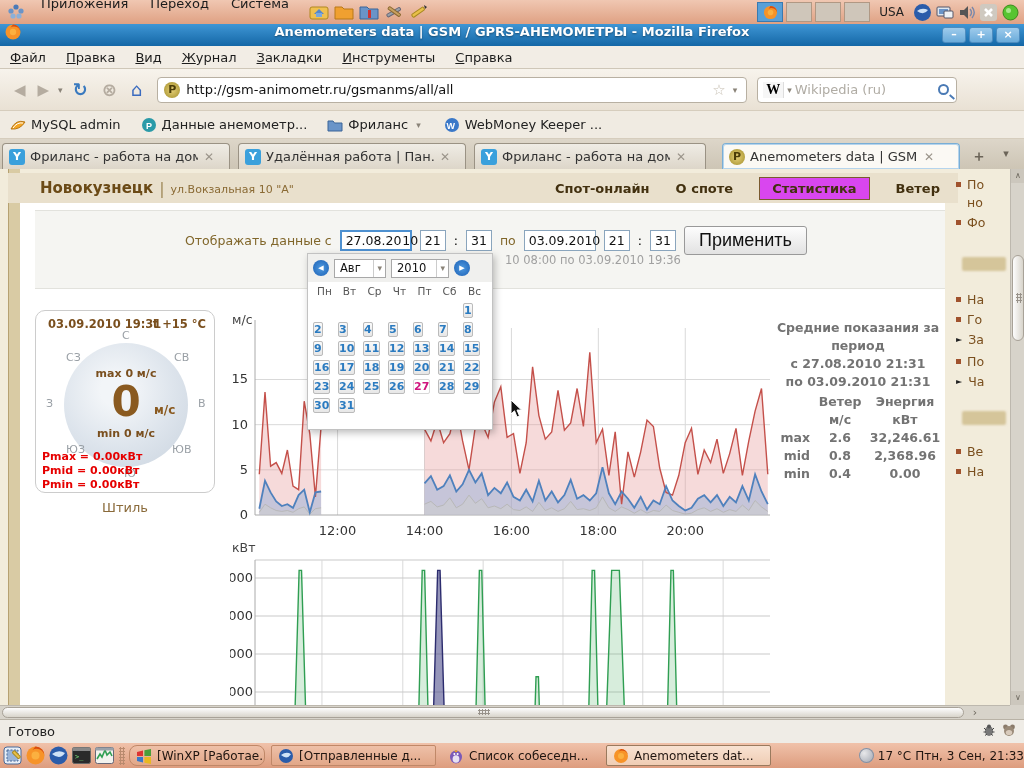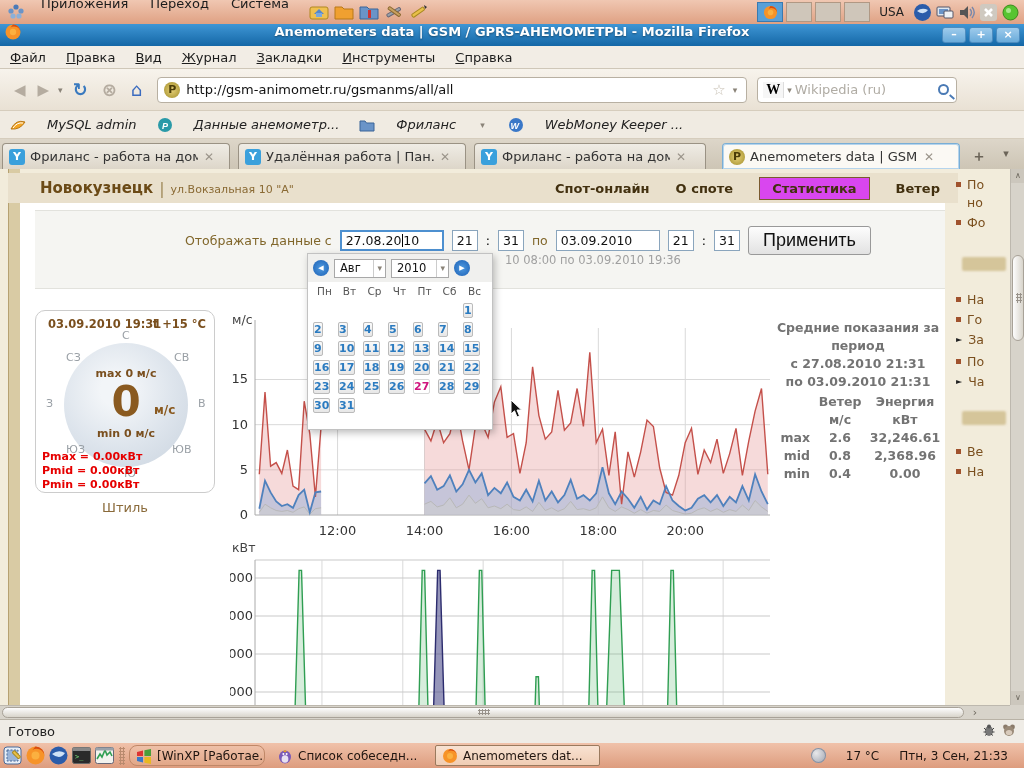--- a/index.html
+++ b/index.html
@@ -46,21 +46,21 @@
   .searchbar { display:flex; align-items:center; height:26px; width:200px; margin-left:10px; background:#fff;
     border:1px solid #b8b0a2; border-radius:4px; padding:0 5px; }
   .w-logo { font-family:"Liberation Serif", serif; font-weight:bold; font-size:14px; background:#f6f6f6; border-right:1px solid #ddd; padding:0 3px; }
   .chev { font-size:9px; color:#8a8378; padding:0 3px; }
   .search-ph { flex:1; font-size:13px; color:#b0aca4; }
   .lens { width:11px; height:11px; border:2px solid #4a7ab5; border-radius:50%; position:relative; margin-right:2px; }
   .lens:after { content:""; position:absolute; width:6px; height:2px; background:#4a7ab5; transform:rotate(40deg); left:9px; top:10px; }
 
   .bookmarksbar { position:absolute; top:111px; left:0; width:1024px; height:28px; background:#f0ebe2; border-bottom:1px solid #d6cdbd;
     display:flex; align-items:center; font-size:13px; color:#222; }
-  .bm { display:flex; align-items:center; gap:21px; padding:0 10px;font-style:italic; }
+  .bm { display:flex; align-items:center; gap:5px; padding:0 10px; }
   .bm-ico { width:16px; height:16px; display:inline-block; }
 
   .tabbar { position:absolute; top:139px; left:0; width:1024px; height:30px; background:linear-gradient(#ddd6c9,#cdc5b5); }
   .tab { position:absolute; top:4px; height:26px; border:1px solid #9a9284; border-bottom:none; border-radius:4px 4px 0 0;
     background:linear-gradient(#efece5,#ddd6c9); display:flex; align-items:center; padding:0 6px; font-size:13px; color:#333; }
   .tab.active { background:#fbf9f4; border-color:#79aed6; box-shadow:0 0 0 1px #b5d4ec inset; }
   .tab .lbl { max-width:168px; overflow:hidden; white-space:nowrap; margin:0 6px 0 5px; }
   .tab .cls { color:#9a948a; font-size:12px; font-weight:bold; }
   .tab-fav { width:16px; height:16px; border-radius:3px; flex:none; }
   .fav-fl { background:#3aa0dc; color:#fff; font-size:11px; font-weight:bold; text-align:center; line-height:16px; }
@@ -76,21 +76,21 @@
   .city { font-weight:bold; font-size:15px; color:#6b4a16; margin-left:32px; }
   .city-sep { color:#a08a5a; margin:0 6px; }
   .addr { font-size:11px; color:#8a6a34; margin-top:2px; }
   .site-nav { margin-left:auto; display:flex; align-items:center; gap:26px; margin-right:18px; font-size:13px; font-weight:bold; color:#42300f; }
   .site-nav .active { border:1px solid #7a5a30; background:#d946ef; padding:3px 12px; }
 
   .controls-panel { position:absolute; left:35px; top:41px; width:910px; height:79px; background:#f5f5f2; border-top:1px solid #e2e2dd; border-bottom:1px solid #e2e2dd; }
   .filter-row { position:absolute; left:185px; top:57px; display:flex; align-items:center; gap:8px; font-size:12.5px; }
   .f-label { color:#80662a; }
   .inp { background:#fff; border:1px solid #8aa5bd; height:21px; display:flex; align-items:center; padding:0 4px; font-size:12.5px; color:#111; }
-  .inp.date { width:104px; }
+  .inp.date { width:72px; }
   .inp.time { width:26px; justify-content:center; }
   .inp.focused { border:2px solid #4d90d0; }
   .caret { width:1px; height:13px; background:#000; margin:0 0.5px; }
   .apply-btn { background:linear-gradient(#fdfdfd,#e2e2e2); border:1px solid #999; border-radius:3px; padding:3px 14px; font-size:18px; color:#111; }
   .range-note { position:absolute; left:505px; top:84px; font-size:11.5px; color:#a0a0a0; }
 
   
   .calendar { position:absolute; left:307px; top:84px; width:186px; height:177px; background:#fff; border:1px solid #c2c2c2;
     box-shadow:2px 3px 7px rgba(0,0,0,.25); z-index:50; }
   .cal-head { height:28px; background:#f0f0ee; display:flex; align-items:center; gap:5px; padding:0 5px; }
@@ -162,21 +162,21 @@
     background:linear-gradient(#f0c2aa,#dd9c7e); display:flex; align-items:center; font-size:12px; color:#201510; }
   .ql { display:flex; gap:2px; margin-left:2px; }
   .ql-ico { width:21px; height:21px; }
   .tb-sep { width:6px; height:18px; margin:0 4px;
     background-image:radial-gradient(#b98a6e 1px, transparent 1.2px); background-size:3px 3px; }
   .task { height:21px; display:flex; align-items:center; gap:5px; border:1px solid #c08868; border-radius:2px;
     background:linear-gradient(#eec0a8,#e2a788); padding:0 6px; margin-right:6px; white-space:nowrap; overflow:hidden; }
   .task.active { background:linear-gradient(#f8e2d2,#f0cdb4); border-color:#9a7a5e; }
   .task.plain { border:none; background:transparent; }
   .task-ico { width:16px; height:16px; flex:none; }
-  .tb-right { margin-left:auto; display:flex; align-items:center; gap:20px; margin-right:16px; }
+  .tb-right { margin-left:auto; display:flex; align-items:center; gap:4px; margin-right:0; }
   .moon { width:15px; height:15px; border-radius:50%; background:radial-gradient(circle at 35% 35%, #e8e8ea, #9aa0ac); box-shadow:0 0 0 1px #8890a0 inset; }
 
   
   .cursor { position:absolute; left:510px; top:230px; z-index:60; }
 </style>
 </head>
 <body>
 
 <div class="screen">
 
@@ -701,20 +701,27 @@
     <div id="tasks" style="display:flex;align-items:center">
         <div class="task" style="width: 136px; border-radius: 8px;">
           <span class="task-ico"><svg viewBox="0 0 16 16">
               <path d="M1 4 l6 -1.4 v5.4 h-6 z" fill="#d33"></path>
               <path d="M8.4 2.3 L15 1 v7 h-6.6 z" fill="#4a9e3a"></path>
               <path d="M1 9 h6 v5.4 l-6 -1.4 z" fill="#3a78c8"></path>
               <path d="M8.4 9 H15 v7 l-6.6 -1.3 z" fill="#e8b820"></path>
             </svg></span>
           <span>[WinXP [Работае...</span>
         </div>
+        <div class="task" style="width: 165px;">
+          <span class="task-ico"><svg viewBox="0 0 16 16">
+              <circle cx="8" cy="8" r="7" fill="#2a5caa"></circle>
+              <path d="M3 7 q5.5 -4 10 -0.8 q-4 6 -10 0.8" fill="#cfe2f6"></path>
+            </svg></span>
+          <span>[Отправленные д...</span>
+        </div>
         <div class="task plain" style="width: 158px;">
           <span class="task-ico"><svg viewBox="0 0 16 16">
               <ellipse cx="8" cy="9" rx="6" ry="6.5" fill="#7a5ab8"></ellipse>
               <ellipse cx="8" cy="11" rx="3.4" ry="3.8" fill="#e8e2f2"></ellipse>
               <circle cx="6.4" cy="6" r="1" fill="#fff"></circle>
               <circle cx="9.6" cy="6" r="1" fill="#fff"></circle>
               <path d="M7 4 q1 -2 2 0" stroke="#e8a020" fill="none" stroke-width="1.4"></path>
             </svg></span>
           <span>Список собеседн...</span>
         </div>

